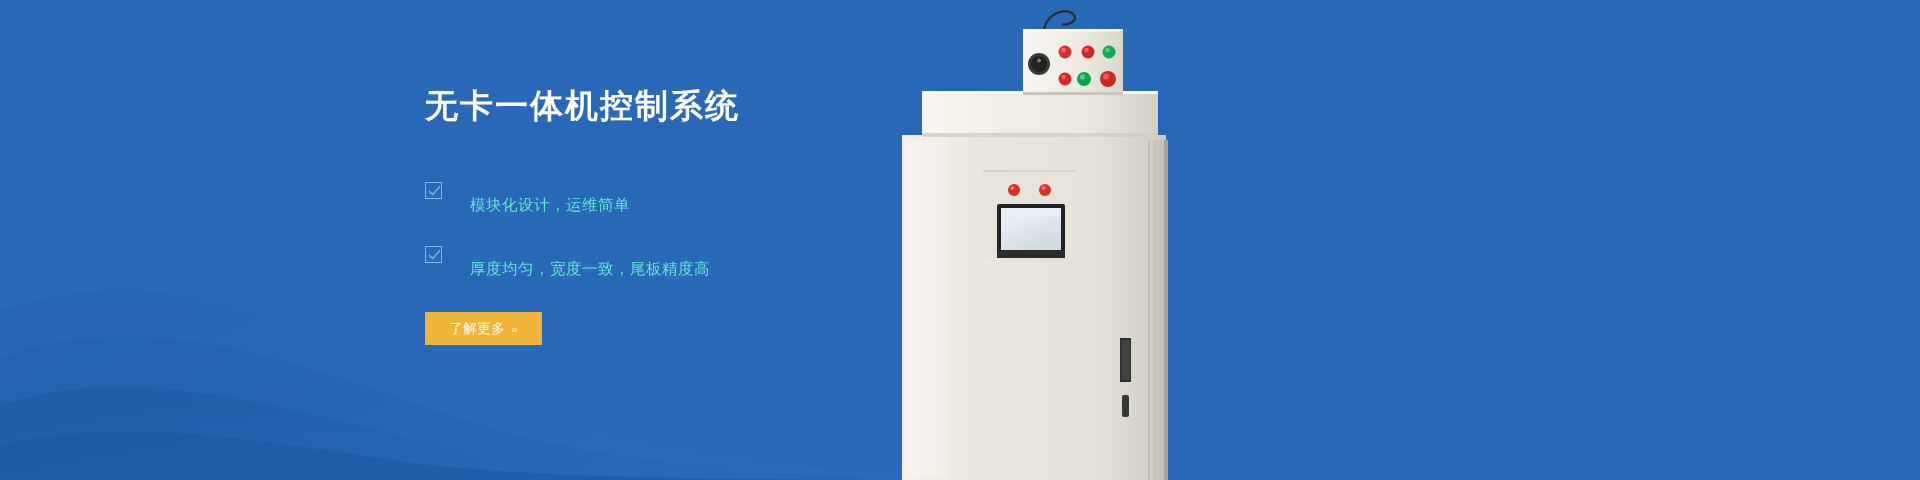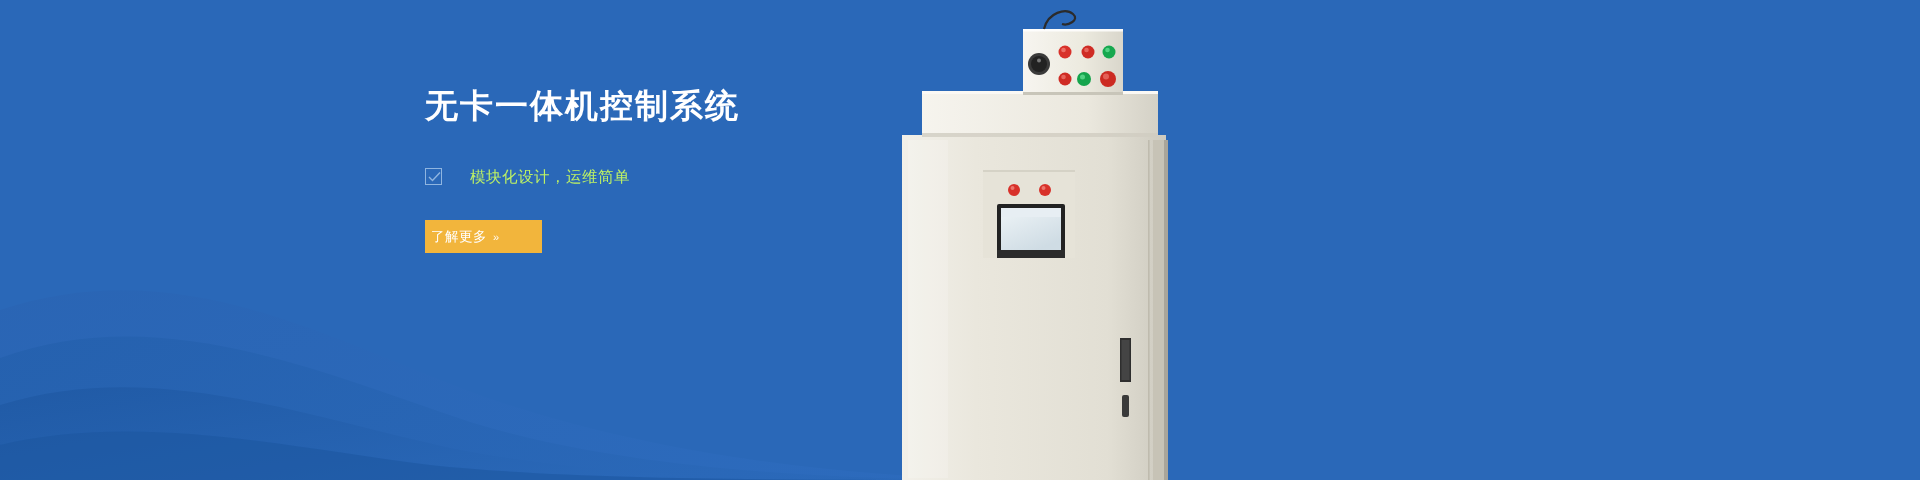--- a/index.html
+++ b/index.html
@@ -28,25 +28,25 @@
     display:flex;align-items:center;margin-bottom:19px;
   }
   .check-box{
     width:17px;height:17px;flex:0 0 17px;
     border:1px solid #8fb5e0;
     position:relative;margin-right:28px;
     box-sizing:border-box;
   }
   .check-box svg{position:absolute;left:2px;top:2px;}
   .feature-text{
-    font-size:15.5px;color:#bef264;letter-spacing:.5px;
-    white-space:nowrap;line-height:17px;
+    font-size:15.5px;color:#5eead4;letter-spacing:.5px;
+    white-space:nowrap;line-height:17px;margin-top:28px;
   }
   .cta-btn{
-    display:inline-flex;align-items:center;
+    display:inline-flex;align-items:center;justify-content:center;
     margin-top:16px;
     width:117px;height:33px;
     background:#f2b53c;
     color:#ffffff;font-size:13.5px;letter-spacing:.5px;
     border:none;cursor:pointer;
     font-family:"Liberation Sans","DejaVu Sans",sans-serif;
   }
   .cta-btn .chev{font-size:11px;margin-left:6px;opacity:.95;}
   
   .machine{
@@ -88,20 +88,28 @@
       <li class="feature-item">
         <span class="check-box">
           <svg width="13" height="13" viewBox="0 0 13 13">
             <polyline points="1,6 4.5,9.5 12,1.5" fill="none" stroke="#8fb5e0" stroke-width="1.4"></polyline>
           </svg>
         </span>
         <span class="feature-text">模块化设计，运维简单</span>
       </li>
 
 
+      <li class="feature-item">
+        <span class="check-box">
+          <svg width="13" height="13" viewBox="0 0 13 13">
+            <polyline points="1,6 4.5,9.5 12,1.5" fill="none" stroke="#8fb5e0" stroke-width="1.4"></polyline>
+          </svg>
+        </span>
+        <span class="feature-text">厚度均匀，宽度一致，尾板精度高</span>
+      </li>
 
     </ul>
 
     <button class="cta-btn">
       <span>了解更多</span>
       <span class="chev">»</span>
     </button>
 
   </div>
 

